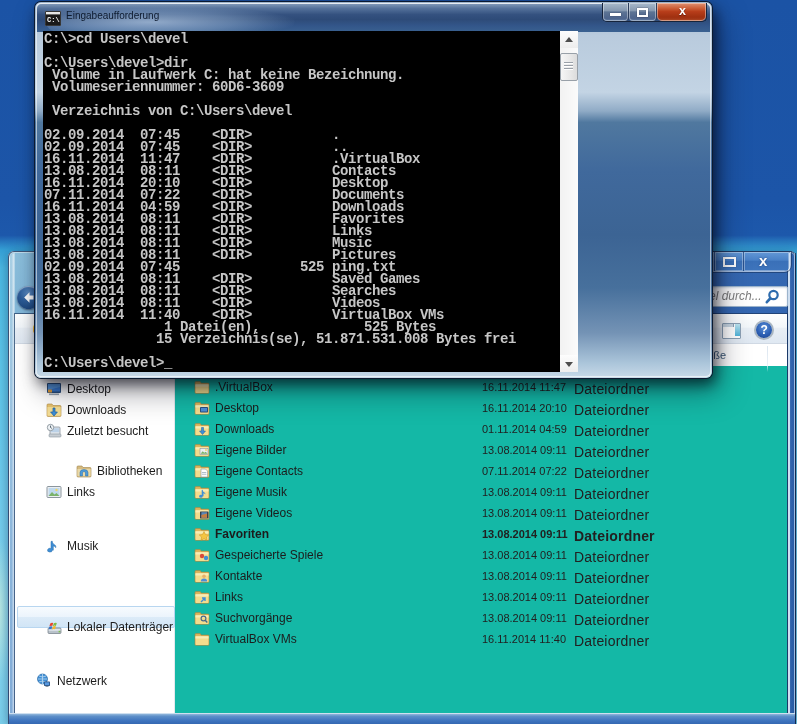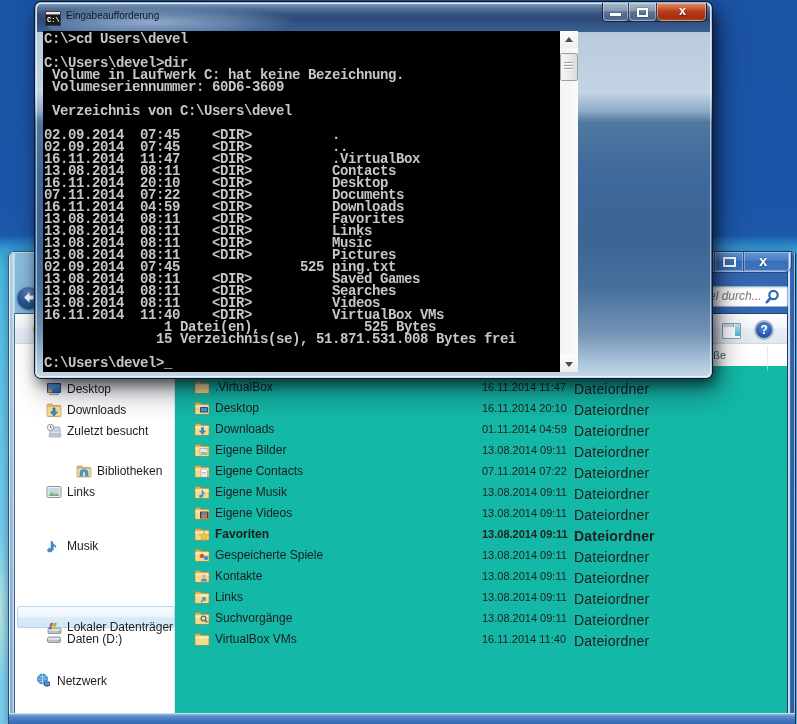--- a/index.html
+++ b/index.html
@@ -229,28 +229,20 @@
               <rect x="2.6" y="9.8" width="11.8" height="2" fill="#dfe5ea"></rect>
               <rect x="12.6" y="11.8" width="1.6" height="1.6" fill="#7ec24b"></rect>
               <g>
                 <path d="M4.2 4.5 q1.5-1.2 3-0.4 l-0.9 2.9 q-1.6-.6-2.9 .3 z" fill="#e8452c"></path>
                 <path d="M7.8 4.3 q1.4-1.1 3-.4 l-0.9 3 q-1.5-.7-3 .3 z" fill="#7cbb42"></path>
                 <path d="M3.3 7.8 q1.4-1.1 2.9-.3 l-0.9 2.9 q-1.4-.8-2.8 .3 z" fill="#3a75c4"></path>
                 <path d="M6.9 7.6 q1.5-1 3-.3 l-0.9 3 q-1.5-.8-3 .2 z" fill="#f5b62e"></path>
               </g>
             </svg></span>
           <span class="tx">Lokaler Datenträger</span>
-        </div>
-      <div class="nitem lvl2" style="top:285px;left:0;width:159px;">
-          <span class="ic"><svg width="16" height="16" viewBox="0 0 16 16">
-              <rect x="1.5" y="6" width="13" height="5.5" rx="1.5" fill="#b9c2ca" stroke="#6f7a84" stroke-width=".7"></rect>
-              <rect x="2.2" y="6.8" width="11.6" height="2" fill="#dfe5ea"></rect>
-              <rect x="12" y="8.8" width="1.6" height="1.6" fill="#7ec24b"></rect>
-            </svg></span>
-          <span class="tx">Daten (D:)</span>
         </div>
       <div class="nitem lvl1" style="top:327px;left:0;width:159px;">
           <span class="ic"><svg width="16" height="16" viewBox="0 0 16 16">
               <circle cx="6.5" cy="6" r="5" fill="#3f8fd6" stroke="#2b6ca8" stroke-width=".7"></circle>
               <path d="M2 6 h9 M6.5 1 v10 M3 3 q3.5 2 7 0 M3 9 q3.5-2 7 0" stroke="#bcd9f0" stroke-width=".8" fill="none"></path>
               <rect x="8" y="8.5" width="6" height="4.5" rx=".8" fill="#2a4f7e"></rect>
               <rect x="8.8" y="9.3" width="4.4" height="2.9" fill="#5899e0"></rect>
               <rect x="9.5" y="13" width="3" height="1" fill="#8d99a5"></rect>
             </svg></span>
           <span class="tx">Netzwerk</span>

